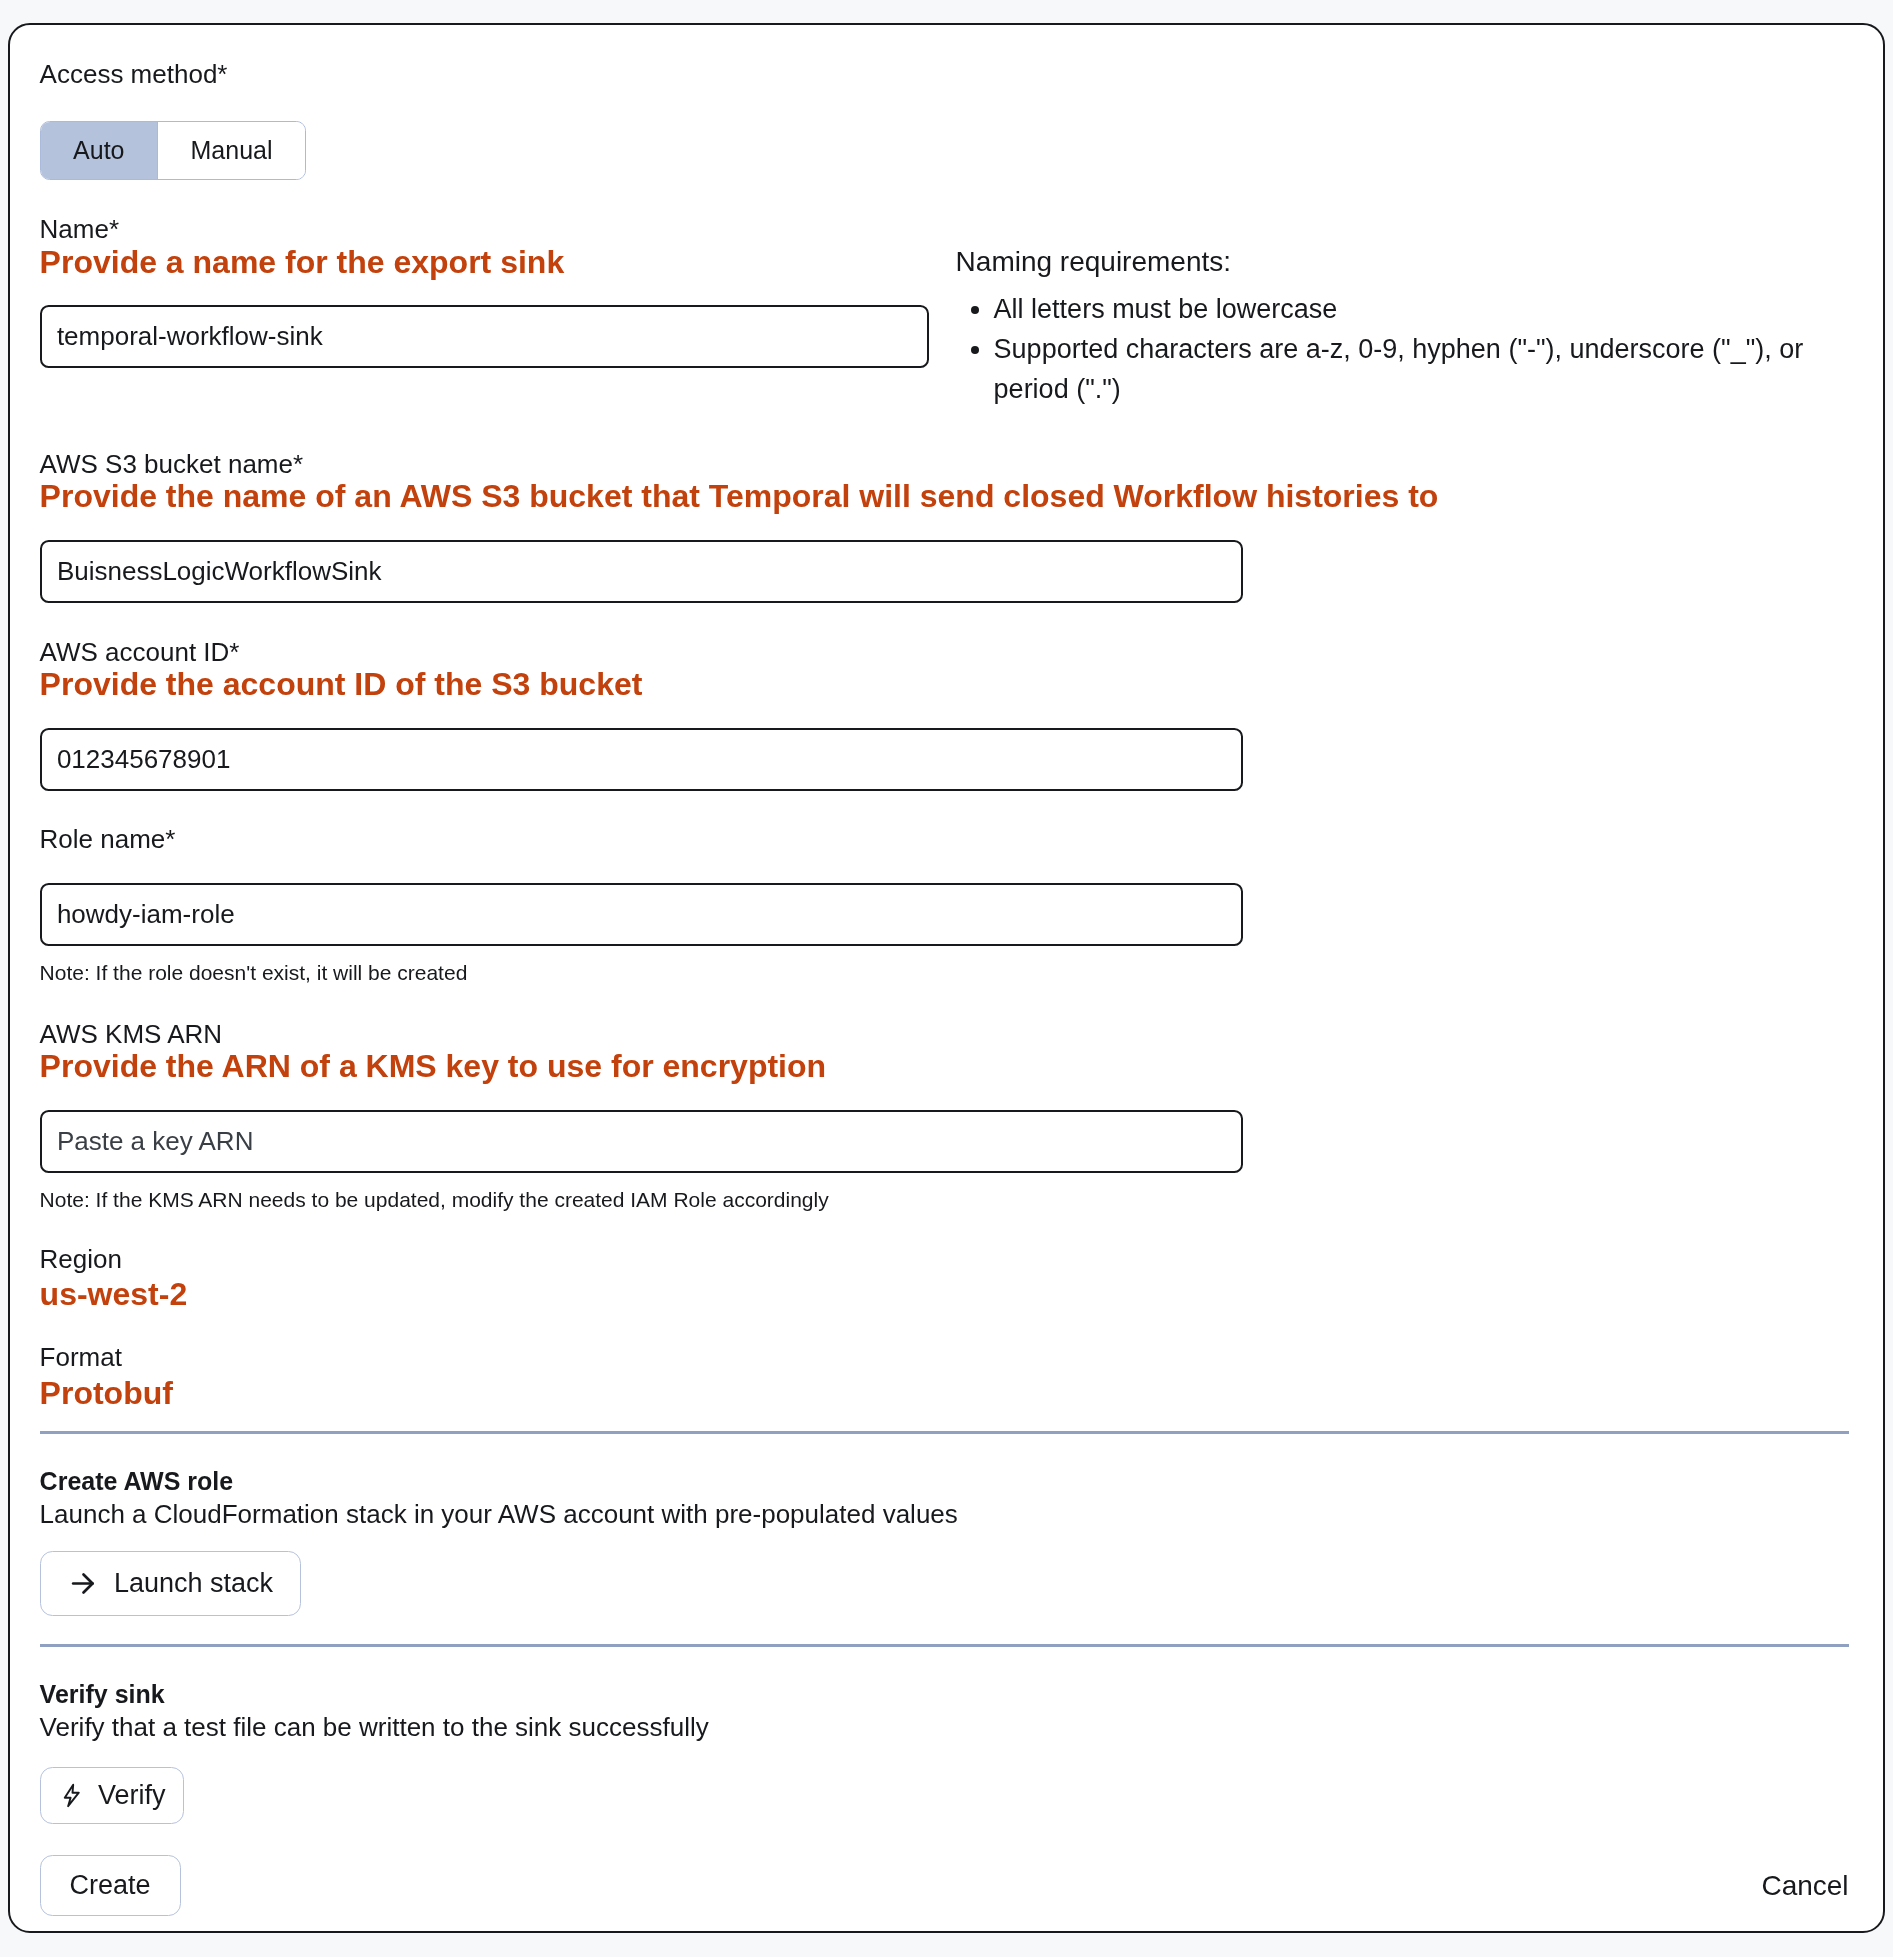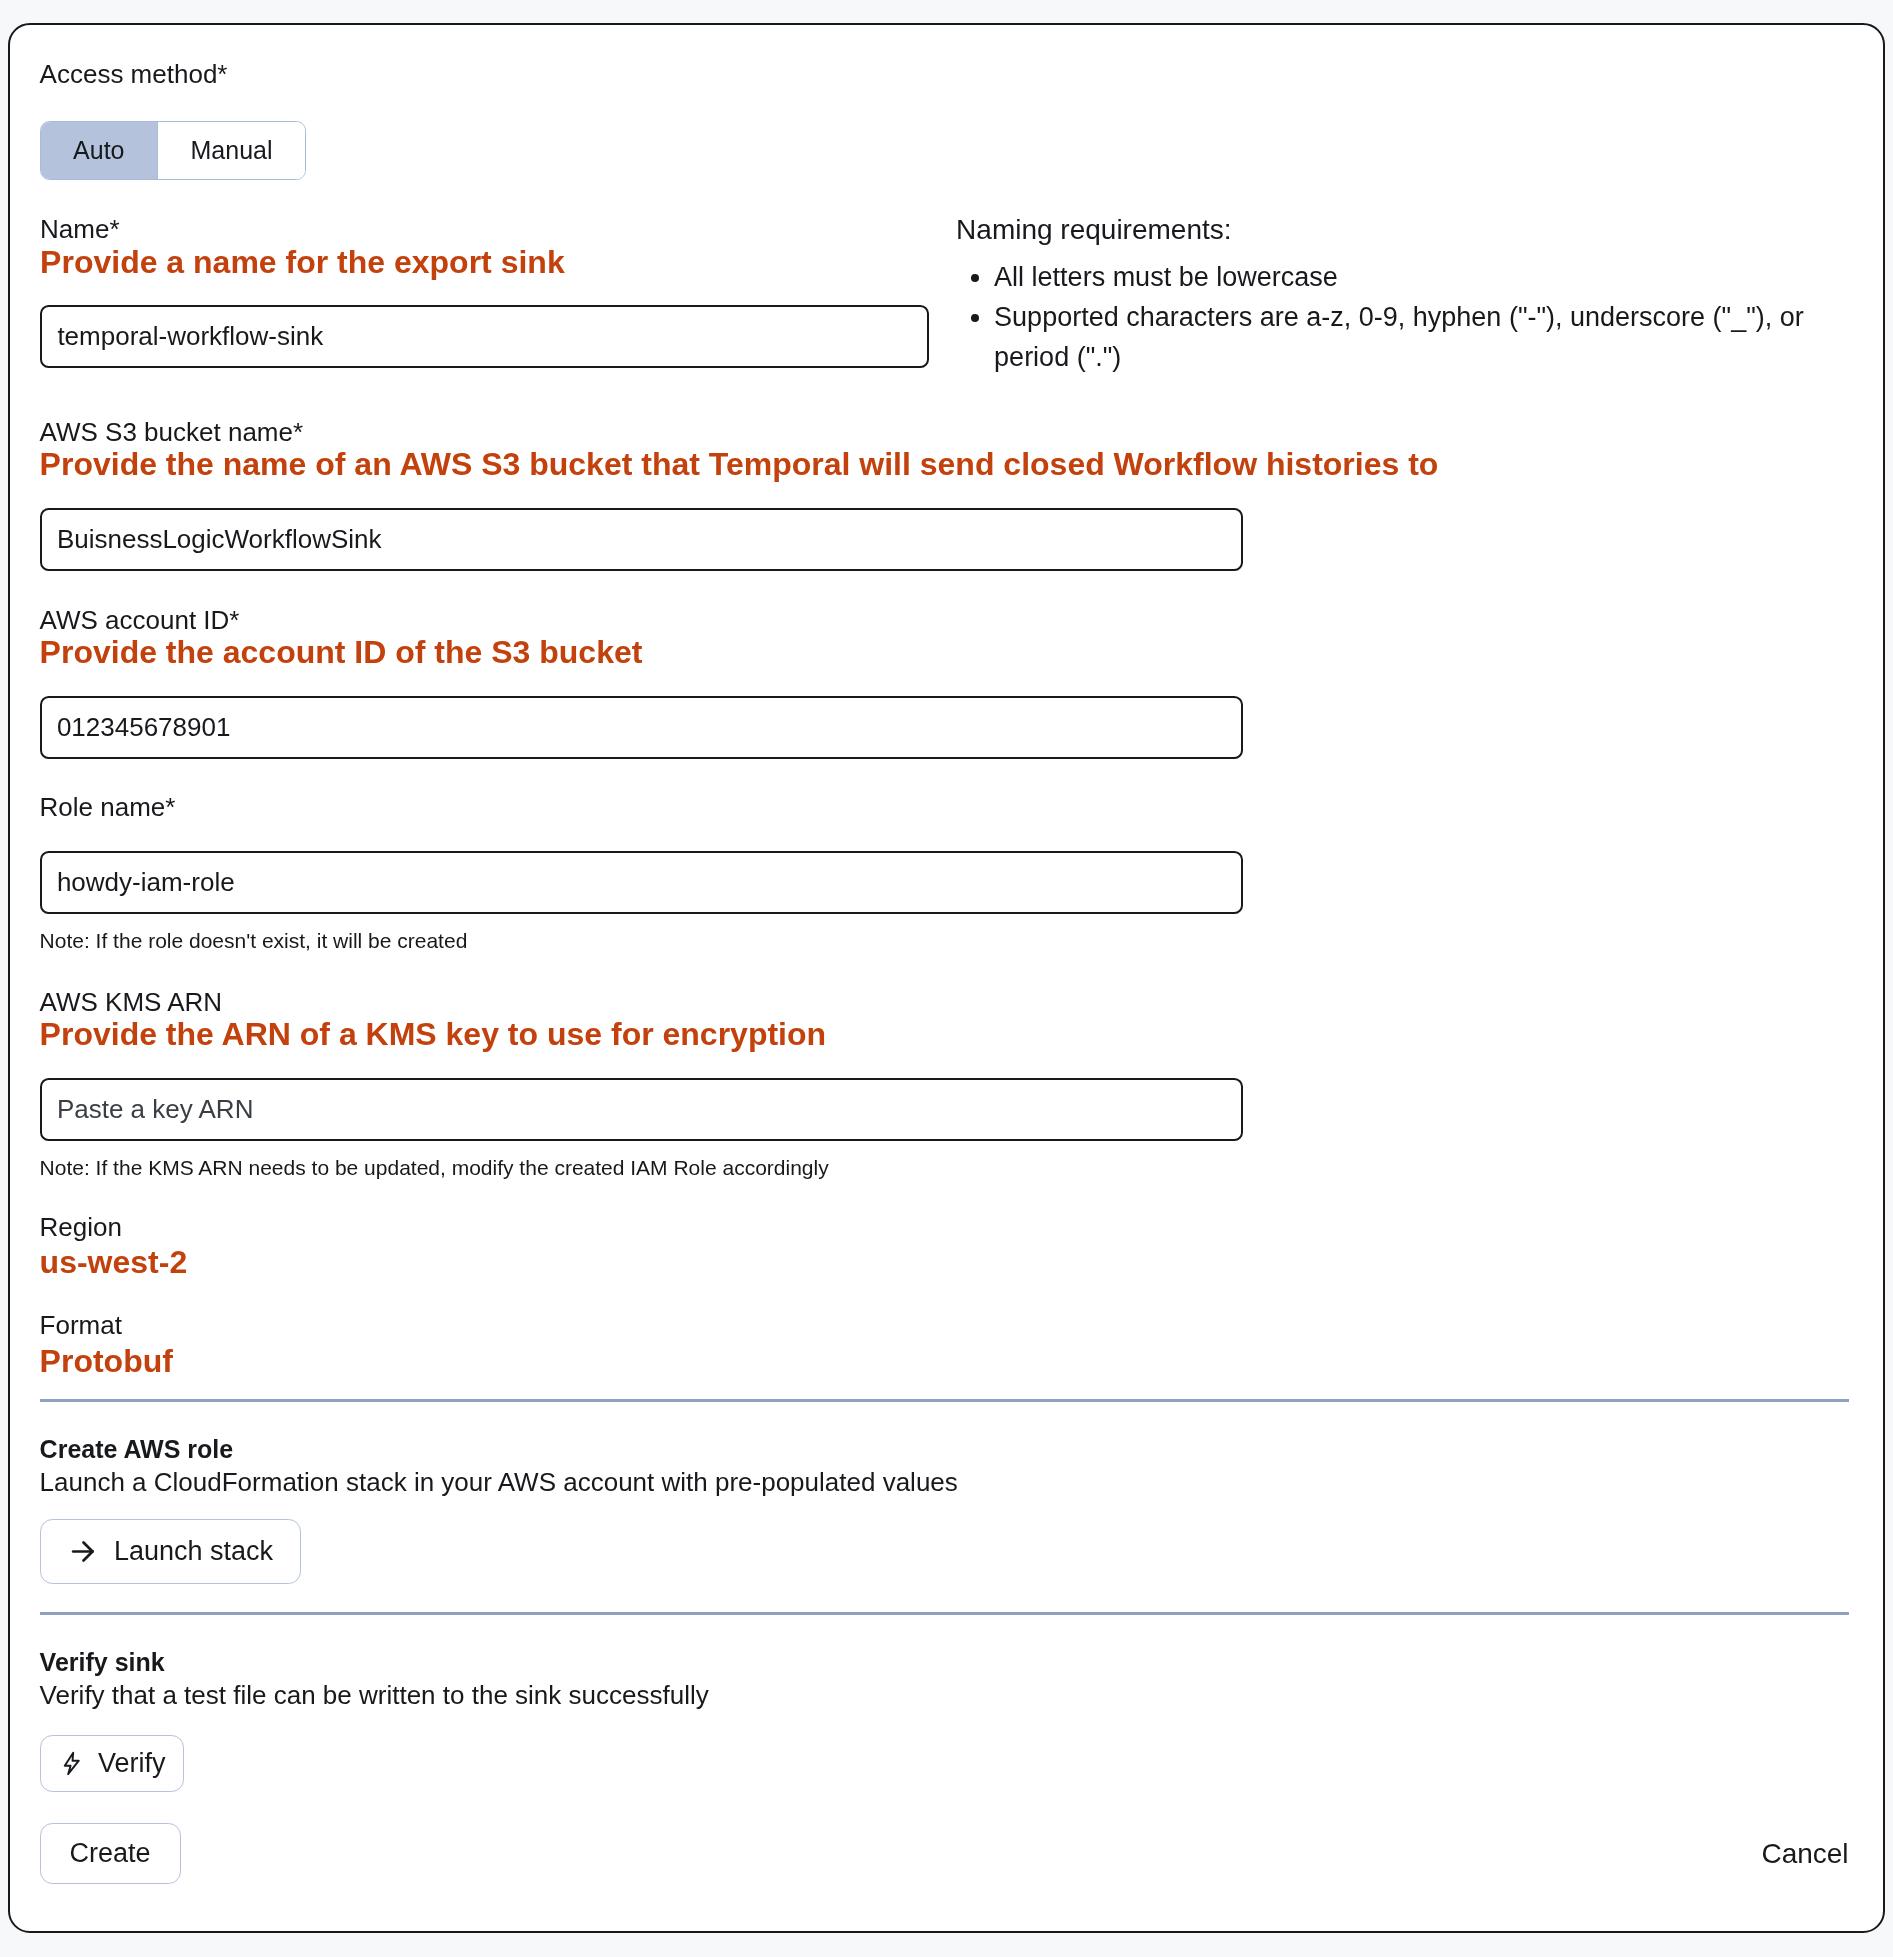--- a/index.html
+++ b/index.html
@@ -25,25 +25,25 @@
     border-radius: 9.6px; overflow: hidden; background: #ffffff; height: 59px;
   }
   .seg {
     font-family: "Liberation Sans", sans-serif;
     font-size: 25px; color: #17191c; background: #ffffff; border: none;
     padding: 0 32.5px; height: 100%; cursor: pointer; display: flex; align-items: center;
   }
   .seg.selected { background: #b5c2dc; }
   .seg + .seg { border-left: 1.9px solid #a9badc; }
 
-  .two-col { display: flex; margin-top: 33px; justify-content: center; }
+  .two-col { display: flex; margin-top: 33px; }
   .col-left { width: 889px; flex: 0 0 889px; }
   .col-right { margin-left: 27px; width: 891px; }
 
-  .req-title { font-size: 28px; line-height: 34px; }
+  .req-title { font-size: 28px; line-height: 34px; margin-top: 32px; }
   .req-list { margin-top: 9.6px; padding-left: 38px; }
   .req-list li { font-size: 27px; line-height: 40px; }
 
   .text-input {
     display: block; width: 889px; height: 63px; margin-top: 27px;
     border: 2.9px solid #17191c; border-radius: 8.6px;
     font-family: "Liberation Sans", sans-serif;
     font-size: 26px; color: #17191c; padding: 0 15.3px; background: #fff; outline: none;
   }
   .text-input.wide { width: 1203px; }

